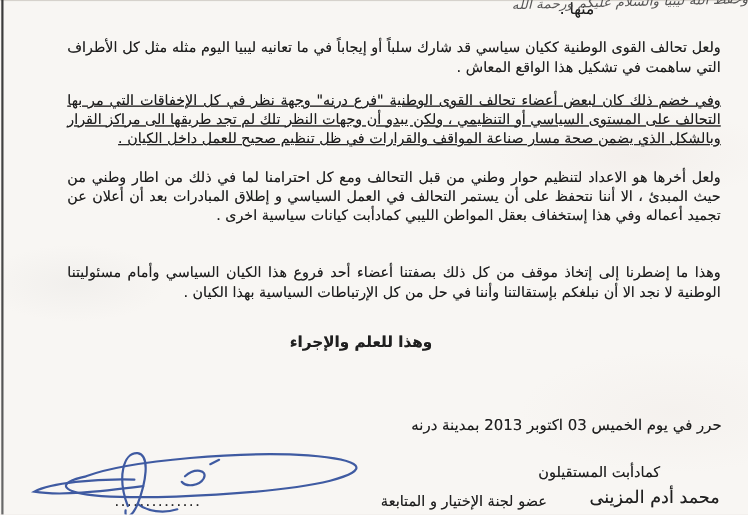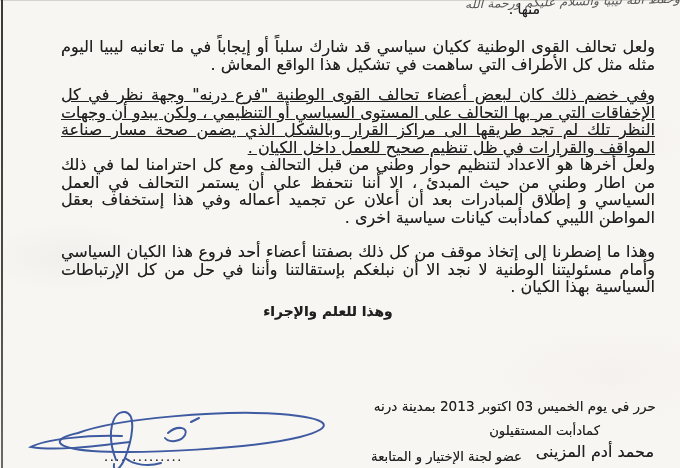--- a/index.html
+++ b/index.html
@@ -22,45 +22,45 @@
   }
   .scan-edge-top{
     position:absolute;left:0;top:0;width:100%;height:1px;background:#d6d2cc;
   }
   .txt{
     position:absolute;
     text-shadow:0 0 .5px rgba(20,20,20,.55);
   }
   .body-text{
     right:25px;width:594px;
-    font-size:16px;line-height:17.6px;
+    font-size:13px;line-height:17.6px;
     text-align:justify;
   }
   .continuation{right:140px;top:1px;font-size:14px;}
   .p1{top:22px;}
   .p2{top:70px;text-decoration:underline;}
   .p3{top:140px;}
   .p4{top:227px;font-weight:normal;}
   .closing-heading{
     top:303px;left:0;right:0;text-align:center;
     font-weight:bold;font-size:13.8px;
     transform:translateX(-12px);
   }
   .handwritten{
     top:340px;right:188px;
     font-size:12.5px;color:#3b3b3b;
     font-style:italic;letter-spacing:-.5px;
     transform:rotate(-1.5deg) scaleY(.92);
     text-shadow:none;opacity:.85;
     white-space:nowrap;
   }
-  .date-line{top:398px;right:24px;font-size:13.6px;}
+  .date-line{top:379px;right:24px;font-size:13.6px;}
   .members-heading{top:423px;right:80px;font-size:13.2px;}
   .sig-name{top:442px;right:26px;font-size:16px;}
-  .sig-role{top:449px;right:158px;font-size:13.2px;}
+  .sig-role{top:449px;right:183px;font-size:13.2px;}
   .dotted-line{
     position:absolute;top:449px;left:104px;
     font-size:13px;letter-spacing:1.5px;color:#2a2a2a;
     text-shadow:0 0 .5px rgba(20,20,20,.5);
   }
   .signature-svg{position:absolute;left:18px;top:402px;}
 </style>
 </head>
 <body>
 

